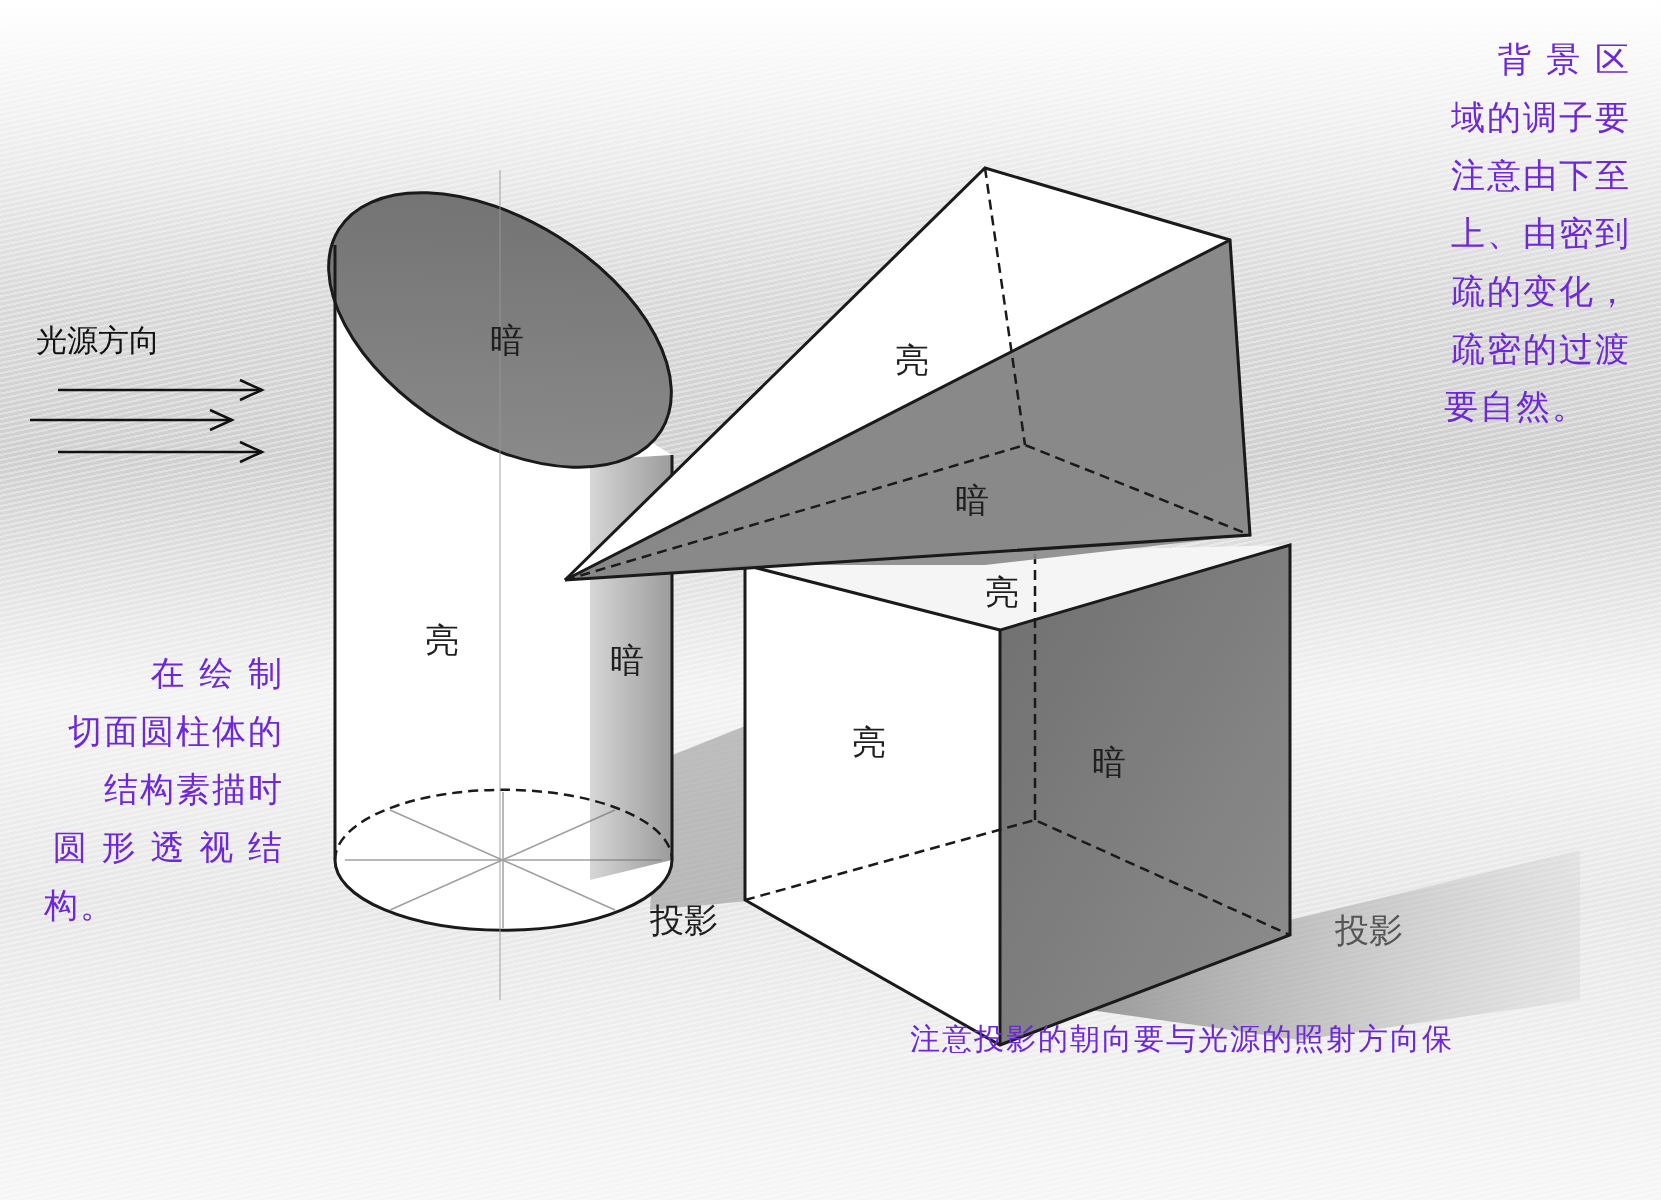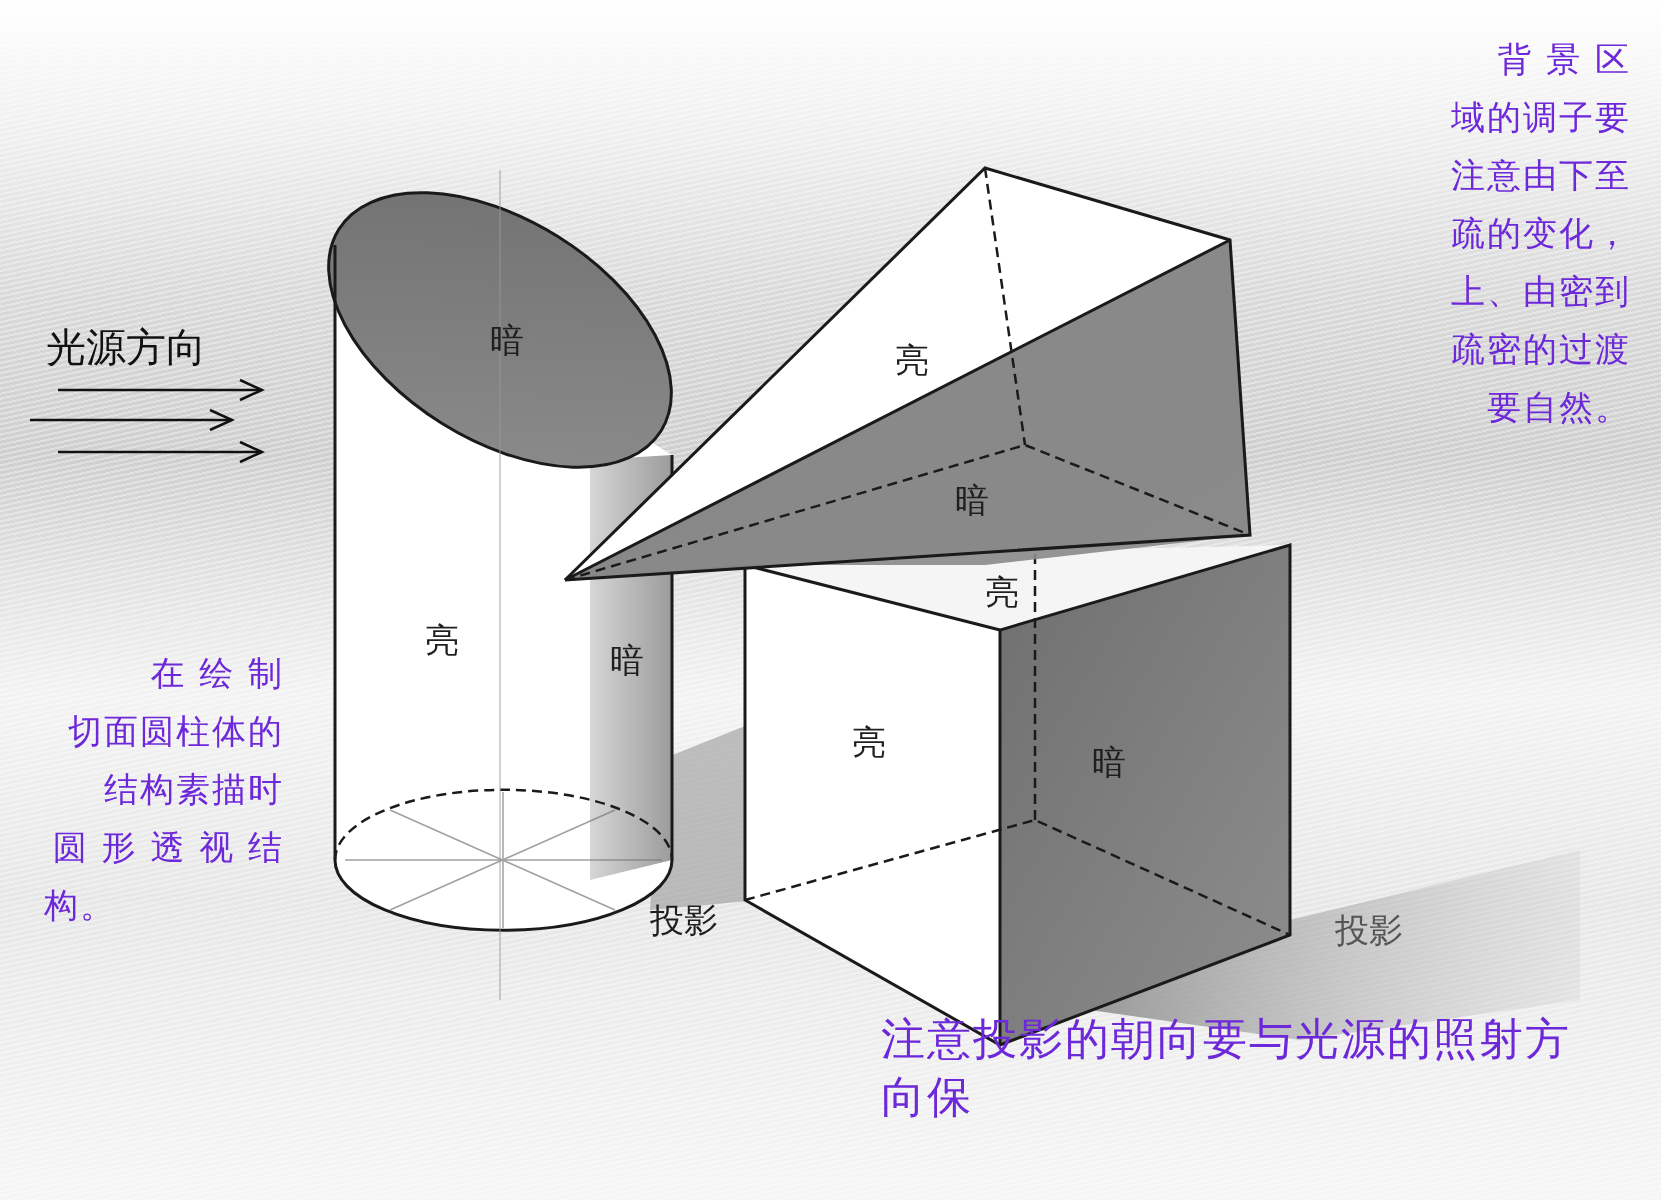--- a/index.html
+++ b/index.html
@@ -8,22 +8,22 @@
   .bg{position:absolute;inset:0;
     background:
       linear-gradient(180deg,#ffffff 0%,#f1f1f1 10%,#d9d9d9 25%,#cfcfcf 38%,#e2e2e2 48%,#f3f3f3 58%,#e7e7e7 75%,#f6f6f6 100%);}
   .bg2{position:absolute;inset:0;
     background:repeating-linear-gradient(-12deg,rgba(255,255,255,0.0) 0 3px,rgba(255,255,255,0.35) 3px 5px);}
   svg.scene{position:absolute;left:0;top:0;}
   .label{position:absolute;font-size:34px;color:#1f1f1f;}
   .note{position:absolute;font-size:34px;line-height:58px;color:#6d28d9;letter-spacing:2px;}
   .note-right{right:30px;top:30px;text-align:right;width:230px;}
   .note-left{left:44px;top:644px;width:240px;text-align:right;}
-  .note-bottom{left:761px;top:1010px;width:820px;text-align:left;font-size:44px;line-height:58px;}
-  .light-title{position:absolute;left:36px;top:320px;font-family:"DejaVu Serif",serif;font-size:40px;color:#111;margin-left:10px;}
+  .note-bottom{left:790px;top:1010px;width:820px;text-align:left;font-size:30px;line-height:58px;}
+  .light-title{position:absolute;left:36px;top:320px;font-family:"DejaVu Serif",serif;font-size:31px;color:#111;}
   .nl{display:block;}
 </style>
 </head>
 <body>
 
 <div class="bg"></div>
 <div class="bg2"></div>
 
 <svg class="scene" width="1661" height="1200" viewBox="0 0 1661 1200">
   <defs>
@@ -103,24 +103,24 @@
 <div class="label" style="left:852px;top:720px;">亮</div>
 <div class="label" style="left:1092px;top:740px;">暗</div>
 
 <div class="label" style="left:650px;top:898px;">投影</div>
 <div class="label" style="left:1335px;top:908px;color:#555;">投影</div>
 
 <div class="note note-right">
   <span class="nl">背 景 区</span>
   <span class="nl">域的调子要</span>
   <span class="nl">注意由下至</span>
+  <span class="nl">上、由密到</span>
   <span class="nl">疏的变化，</span>
-  <span class="nl">上、由密到</span>
   <span class="nl">疏密的过渡</span>
-  <span class="nl" style="text-align:right;">要自然。</span>
+  <span class="nl" style="text-align:center;font-family:Liberation Serif, serif;">要自然。</span>
 </div>
 
 <div class="note note-left">
   <span class="nl">在 绘 制</span>
   <span class="nl">切面圆柱体的</span>
   <span class="nl">结构素描时</span>
   <span class="nl">圆 形 透 视 结</span>
   <span class="nl" style="text-align:left;">构。</span>
 </div>
 

